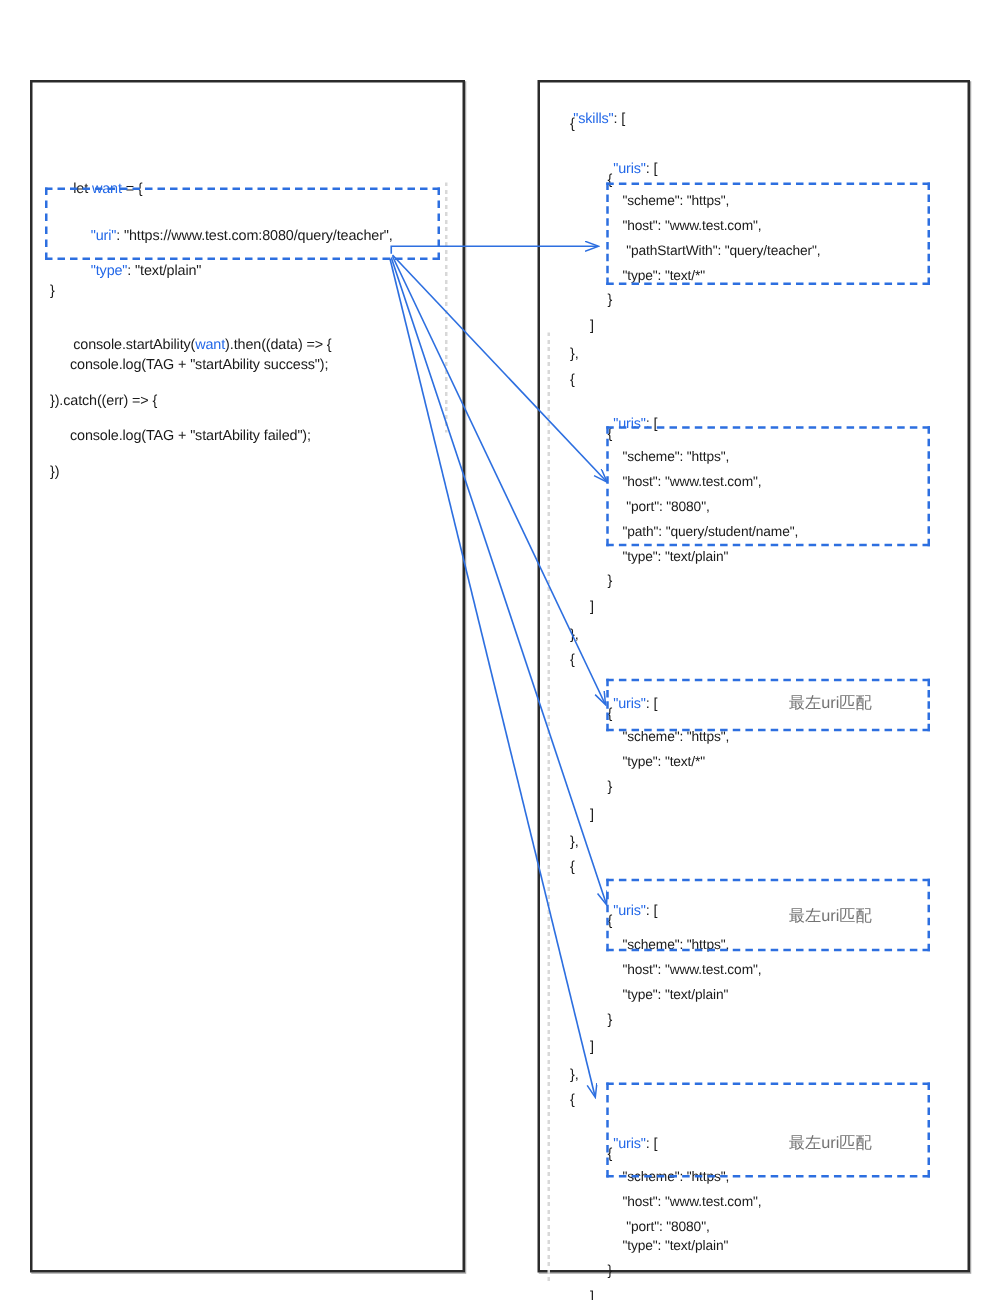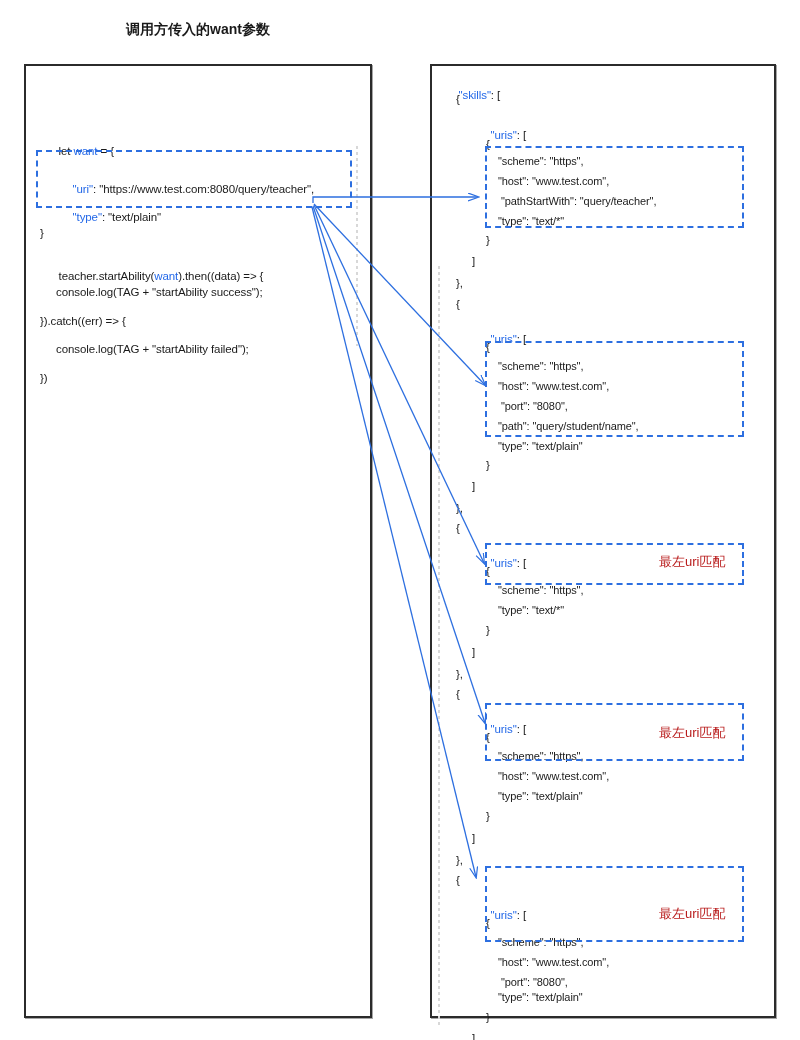--- a/index.html
+++ b/index.html
@@ -48,62 +48,60 @@
   .dashbox{
     position:absolute;
     border:2px dashed #2d6fe0;
     box-sizing:border-box;
     background:transparent;
     pointer-events:none;
   }
   .annot{
     position:absolute;
     font-size:13px;
-    color:#b91c1c;
+    color:#737373;
     white-space:nowrap;
-    margin-left:28px;
   }
 
   svg.arrows{
     position:absolute;left:0;top:0;width:800px;height:1040px;
     overflow:visible;
     pointer-events:none;
   }
   .scrollhint{
     position:absolute;
     width:2px;
     background:repeating-linear-gradient(to bottom,#d8d8d8 0 3px,transparent 3px 6px);
   }
 </style>
 </head>
 <body>
 
 <div class="stage">
 
-  <div class="panel-title" id="title-left">调用方传入的want参数</div>
 
   <div class="panel" id="panel-left">
     <div class="scrollhint" style="left:330px;top:80px;height:200px;"></div>
 
     <div class="code-line" style="left:14px;top:66px;">
       <span>let </span><span class="kw-blue">want</span><span> = {</span>
     </div>
 
     <div class="code-line" style="left:28px;top:104px;">
       <span class="kw-blue">"uri"</span><span>: "https://www.test.com:8080/query/teacher",</span>
     </div>
 
     <div class="code-line" style="left:28px;top:132px;">
       <span class="kw-blue">"type"</span><span>: "text/plain"</span>
     </div>
 
     <div class="code-line" style="left:14px;top:161px;">}</div>
 
     <div class="code-line" style="left:14px;top:191px;">
-      <span>teacher.startAbility(</span><span class="kw-blue">want</span><span>).then((data) =&gt; {</span>
+      <span>console.startAbility(</span><span class="kw-blue">want</span><span>).then((data) =&gt; {</span>
     </div>
 
     <div class="code-line" style="left:30px;top:220px;">console.log(TAG + "startAbility success");</div>
     <div class="code-line" style="left:14px;top:249px;">}).catch((err) =&gt; {</div>
     <div class="code-line" style="left:30px;top:277px;">console.log(TAG + "startAbility failed");</div>
     <div class="code-line" style="left:14px;top:306px;">})</div>
   </div>
 
   <div class="dashbox" style="left:36px;top:150px;width:316px;height:58px;"></div>
 

